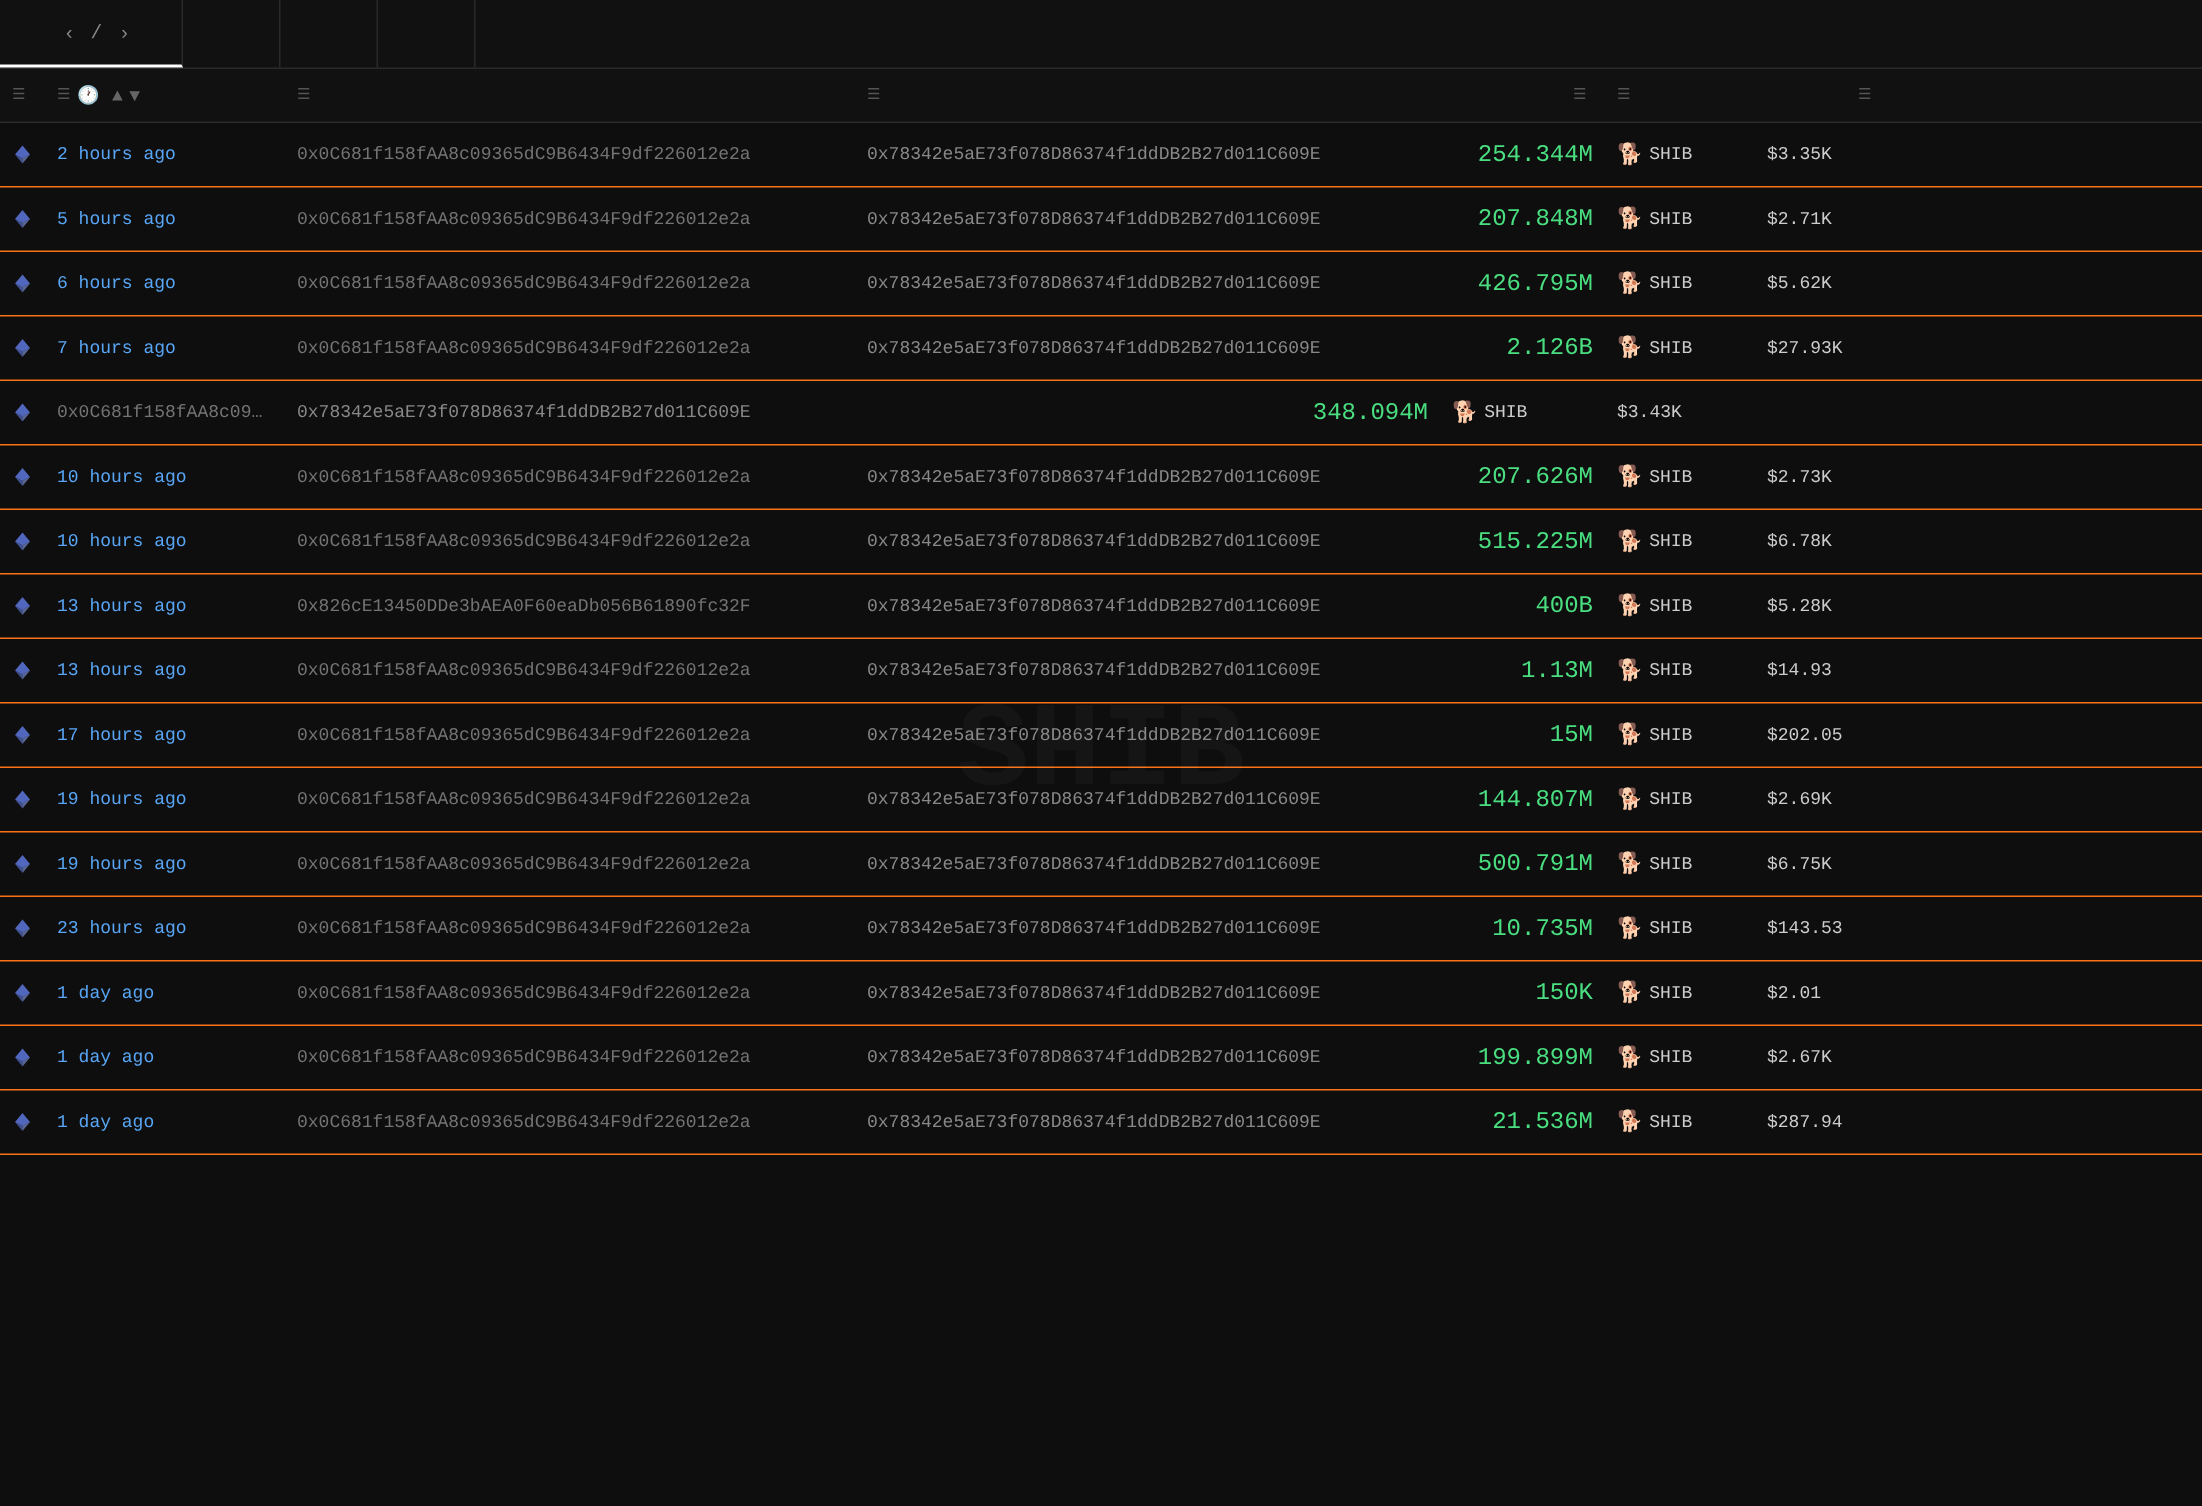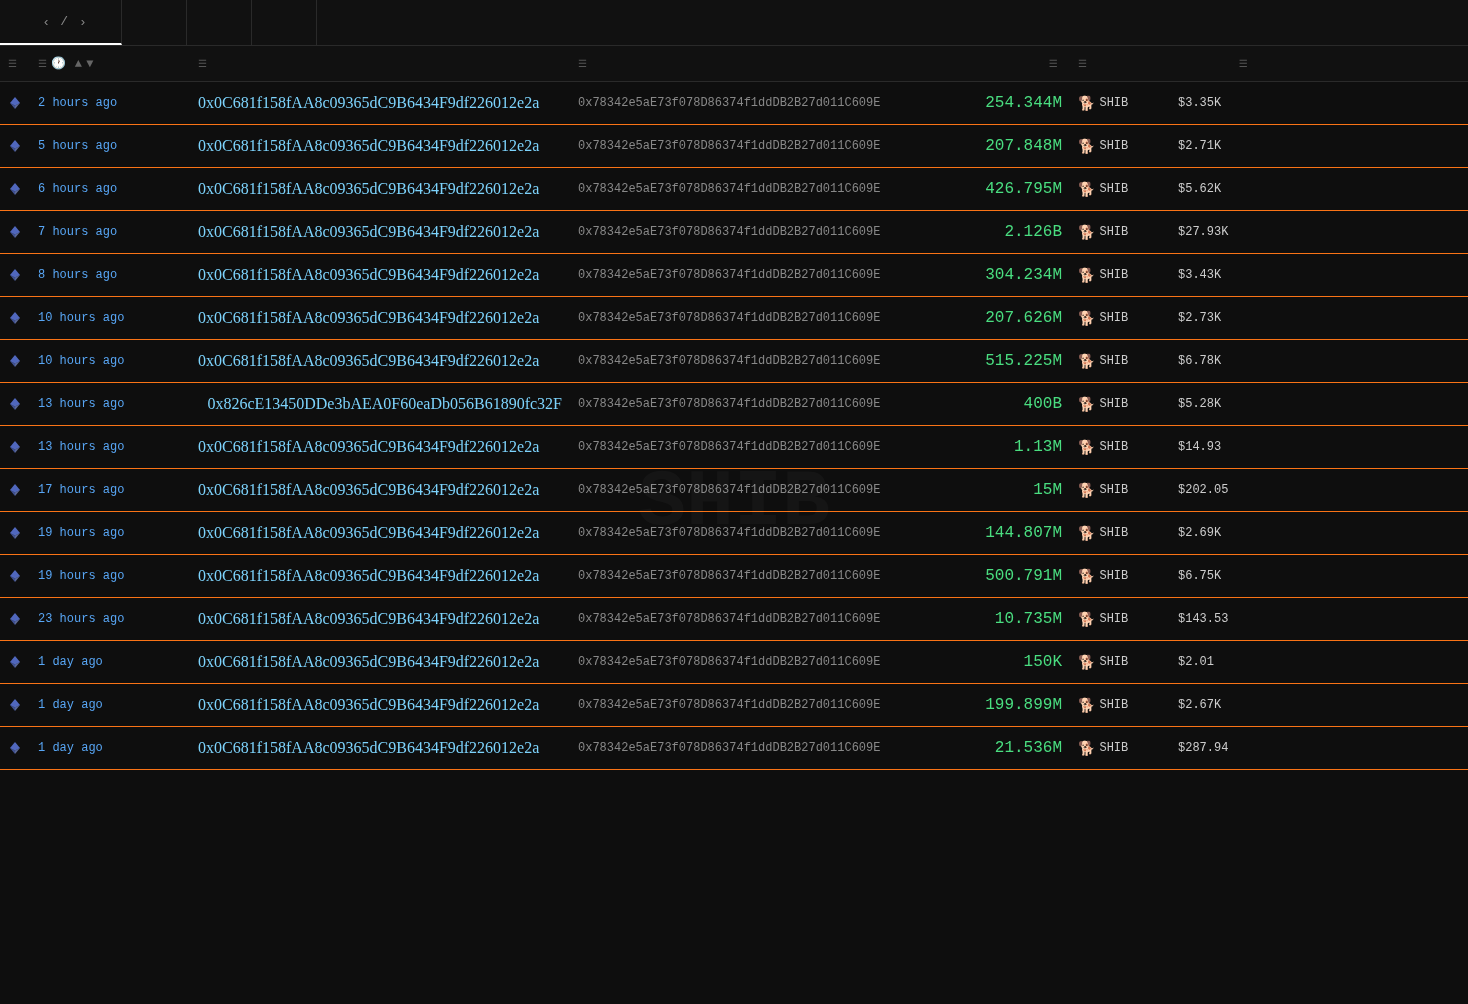--- a/index.html
+++ b/index.html
@@ -78,23 +78,23 @@
       font-size: 14px;
       display: flex;
       align-items: center;
       justify-content: center;
     }
     .cell-time {
       color: #58a6f5;
       font-size: 12px;
     }
     .cell-addr {
-      color: #7dd3fc;
-      font-size: 16px;
-      font-family: Liberation Serif, serif;
+      color: #737373;
+      font-size: 12px;
+      font-family: Liberation Mono, monospace;
     }
     .cell-to {
       color: #888;
       font-size: 12px;
       font-family: Liberation Mono, monospace;
     }
     .cell-value {
       color: #4ade80;
       font-size: 16px;
       text-align: right;
@@ -262,24 +262,23 @@
     <div class="cell cell-usd">$27.93K</div>
   </div>
     <div class="table-row">
     <div class="cell cell-icon">
       <svg width="14" height="14" viewBox="0 0 14 14">
         <polygon points="7,1 2,7 7,9.5 12,7" fill="#627eea" opacity="0.8"></polygon>
         <polygon points="7,9.5 2,7 7,13" fill="#627eea" opacity="0.6"></polygon>
         <polygon points="7,9.5 12,7 7,13" fill="#8ea4f0" opacity="0.6"></polygon>
       </svg>
     </div>
-    <div class="cell cell-time">8 hours ago</div>
-    <div class="cell cell-addr" style="cursor:pointer;" title="0x0C681f158fAA8c09365dC9B6434F9df226012e2a">0x0C681f158fAA8c09365dC9B6434F9df226012e2a</div>
-    <div class="cell cell-to" style="cursor:pointer;" title="0x78342e5aE73f078D86374f1ddDB2B27d011C609E">0x78342e5aE73f078D86374f1ddDB2B27d011C609E</div>
-    <div class="cell cell-value">304.234M</div>
+    <div class="cell cell-addr" style="cursor:pointer;" title="0x0C681f158fAA8c09365dC9B6434F9df226012e2a">0x0C681f158fAA8c09365dC9B6434F9df226012e2a</div>
+    <div class="cell cell-to" style="cursor:pointer;" title="0x78342e5aE73f078D86374f1ddDB2B27d011C609E">0x78342e5aE73f078D86374f1ddDB2B27d011C609E</div>
+    <div class="cell cell-value">348.094M</div>
     <div class="cell cell-token">
       <span class="shib-emoji">🐕</span>
       <span>SHIB</span>
     </div>
     <div class="cell cell-usd">$3.43K</div>
   </div>
     <div class="table-row">
     <div class="cell cell-icon">
       <svg width="14" height="14" viewBox="0 0 14 14">
         <polygon points="7,1 2,7 7,9.5 12,7" fill="#627eea" opacity="0.8"></polygon>
@@ -317,21 +316,21 @@
   </div>
     <div class="table-row">
     <div class="cell cell-icon">
       <svg width="14" height="14" viewBox="0 0 14 14">
         <polygon points="7,1 2,7 7,9.5 12,7" fill="#627eea" opacity="0.8"></polygon>
         <polygon points="7,9.5 2,7 7,13" fill="#627eea" opacity="0.6"></polygon>
         <polygon points="7,9.5 12,7 7,13" fill="#8ea4f0" opacity="0.6"></polygon>
       </svg>
     </div>
     <div class="cell cell-time">13 hours ago</div>
-    <div class="cell cell-addr" style="cursor:pointer;text-align:right;" title="0x826cE13450DDe3bAEA0F60eaDb056B61890fc32F">0x826cE13450DDe3bAEA0F60eaDb056B61890fc32F</div>
+    <div class="cell cell-addr" style="cursor:pointer;" title="0x826cE13450DDe3bAEA0F60eaDb056B61890fc32F">0x826cE13450DDe3bAEA0F60eaDb056B61890fc32F</div>
     <div class="cell cell-to" style="cursor:pointer;" title="0x78342e5aE73f078D86374f1ddDB2B27d011C609E">0x78342e5aE73f078D86374f1ddDB2B27d011C609E</div>
     <div class="cell cell-value">400B</div>
     <div class="cell cell-token">
       <span class="shib-emoji">🐕</span>
       <span>SHIB</span>
     </div>
     <div class="cell cell-usd">$5.28K</div>
   </div>
     <div class="table-row">
     <div class="cell cell-icon">

